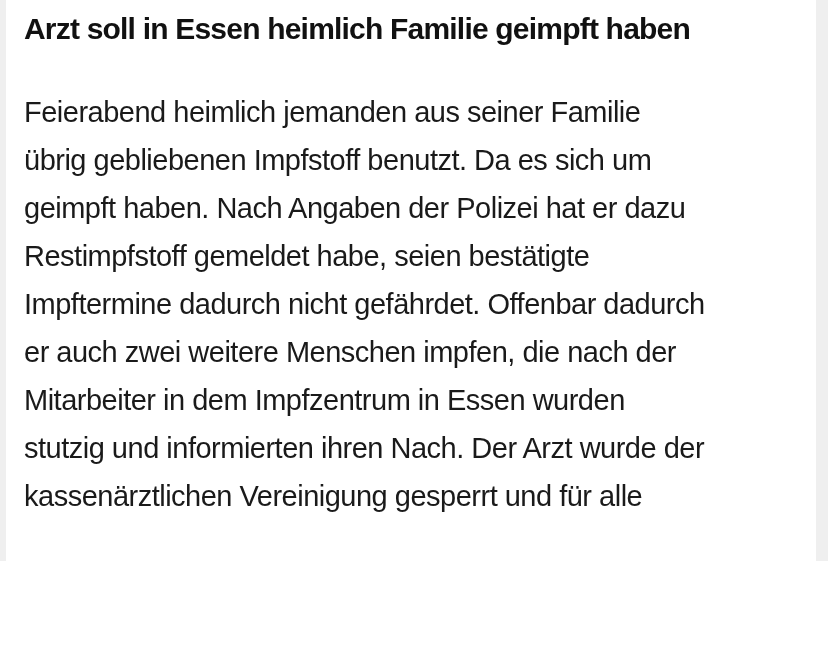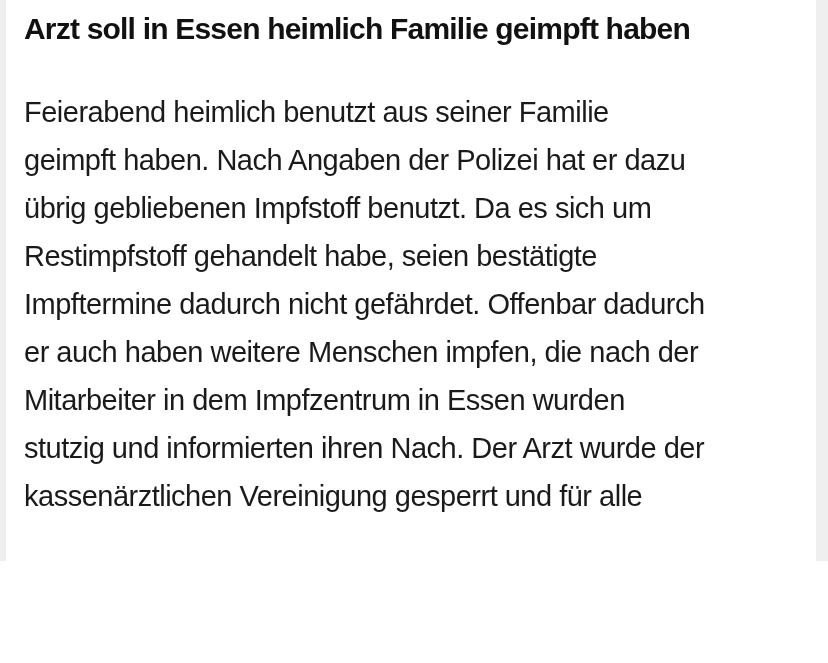--- a/index.html
+++ b/index.html
@@ -53,24 +53,24 @@
 <body>
 
 <div class="page" style="background: rgb(255, 255, 255);">
   <div class="edge-strip left" style="background: rgb(239, 239, 239);"></div>
   <div class="edge-strip right" style="background: rgb(239, 239, 239);"></div>
 
   <div class="content">
     <h1 class="headline" style="color: rgb(17, 17, 17);">Arzt soll in Essen heimlich Familie geimpft haben</h1>
 
     <div class="article-body" style="color: rgb(26, 26, 26);">
-      <div class="body-line">Feierabend heimlich benutzt aus seiner Familie</div>
+      <div class="body-line">Feierabend heimlich jemanden aus seiner Familie</div>
+      <div class="body-line">übrig gebliebenen Impfstoff benutzt. Da es sich um</div>
       <div class="body-line">geimpft haben. Nach Angaben der Polizei hat er dazu</div>
-      <div class="body-line">übrig gebliebenen Impfstoff benutzt. Da es sich um</div>
-      <div class="body-line">Restimpfstoff gehandelt habe, seien bestätigte</div>
+      <div class="body-line">Restimpfstoff gemeldet habe, seien bestätigte</div>
       <div class="body-line">Impftermine dadurch nicht gefährdet. Offenbar dadurch</div>
-      <div class="body-line">er auch haben weitere Menschen impfen, die nach der</div>
+      <div class="body-line">er auch zwei weitere Menschen impfen, die nach der</div>
       <div class="body-line">Mitarbeiter in dem Impfzentrum in Essen wurden</div>
       <div class="body-line">stutzig und informierten ihren Nach. Der Arzt wurde der</div>
       <div class="body-line">kassenärztlichen Vereinigung gesperrt und für alle</div>
     </div>
   </div>
 </div>
 
 </body></html>

